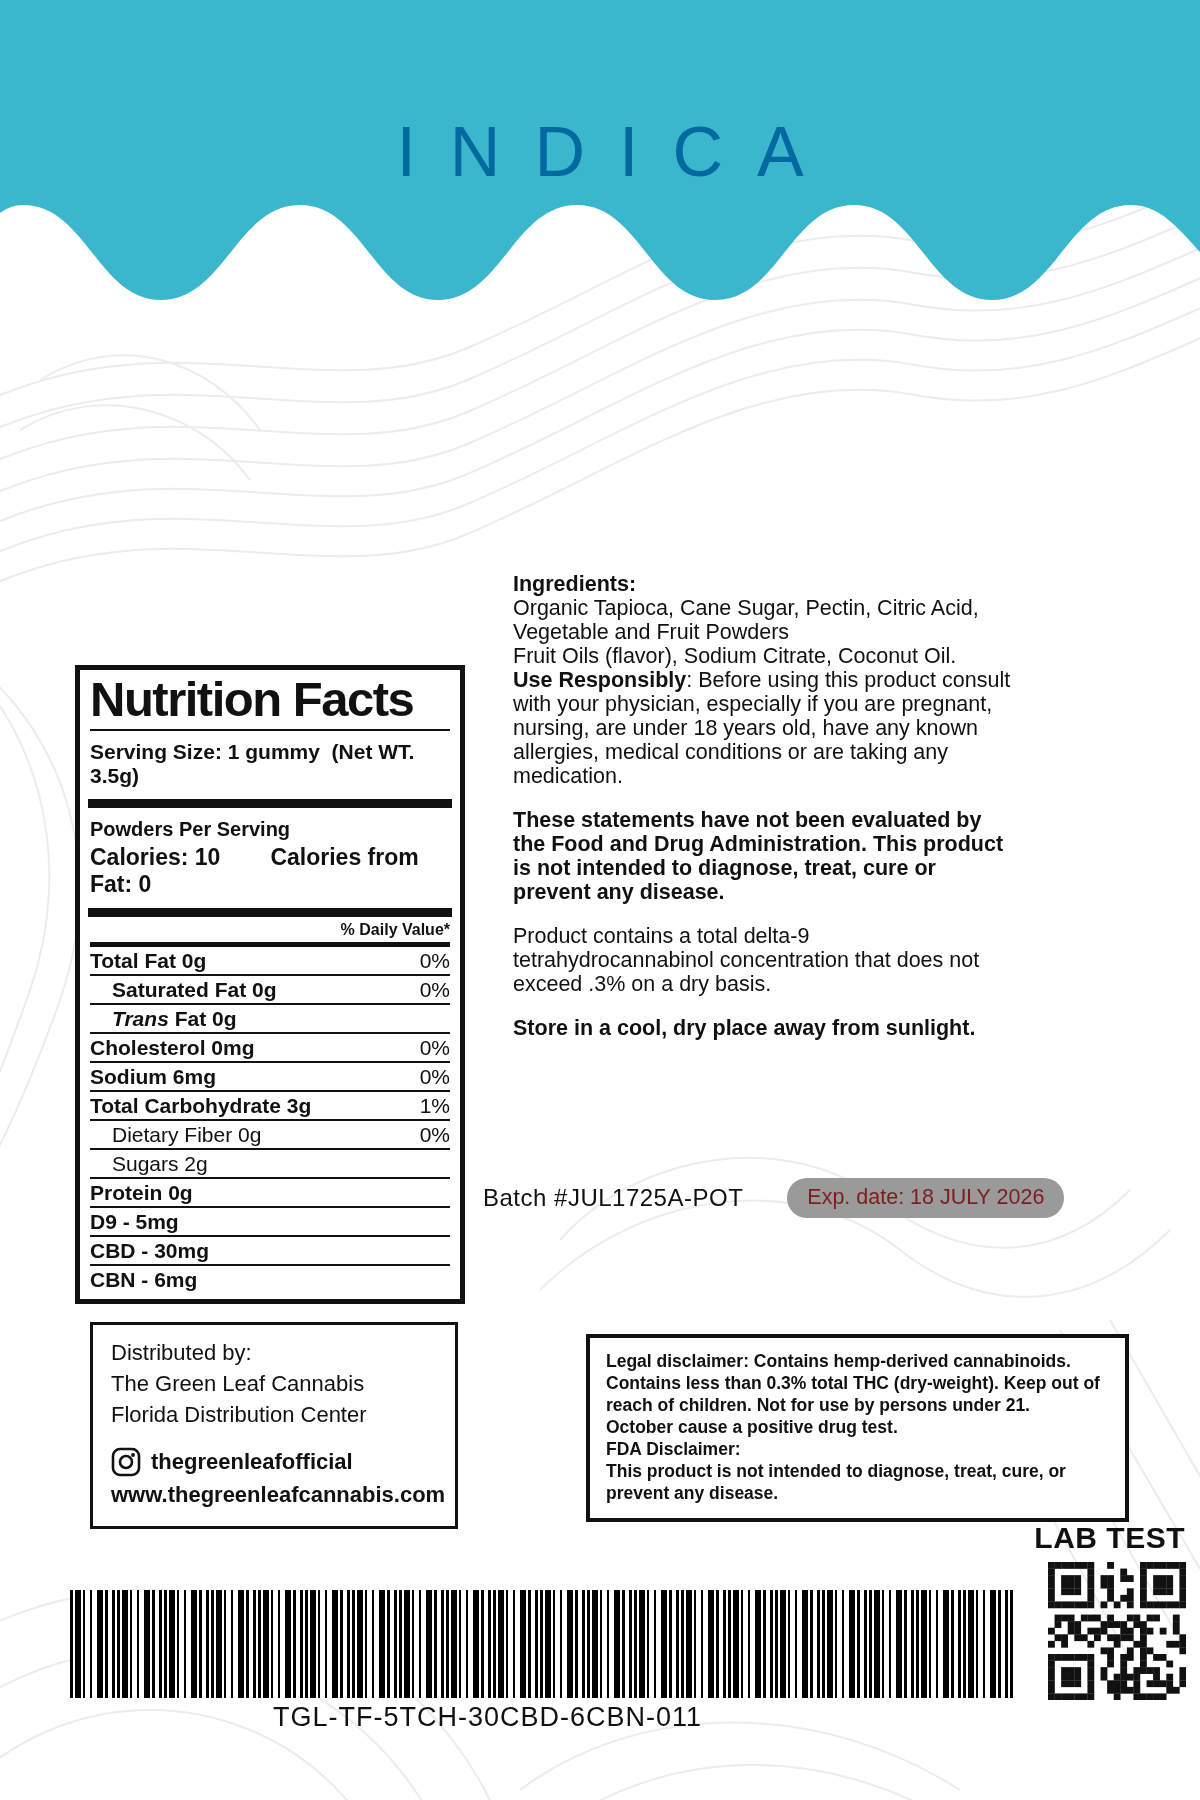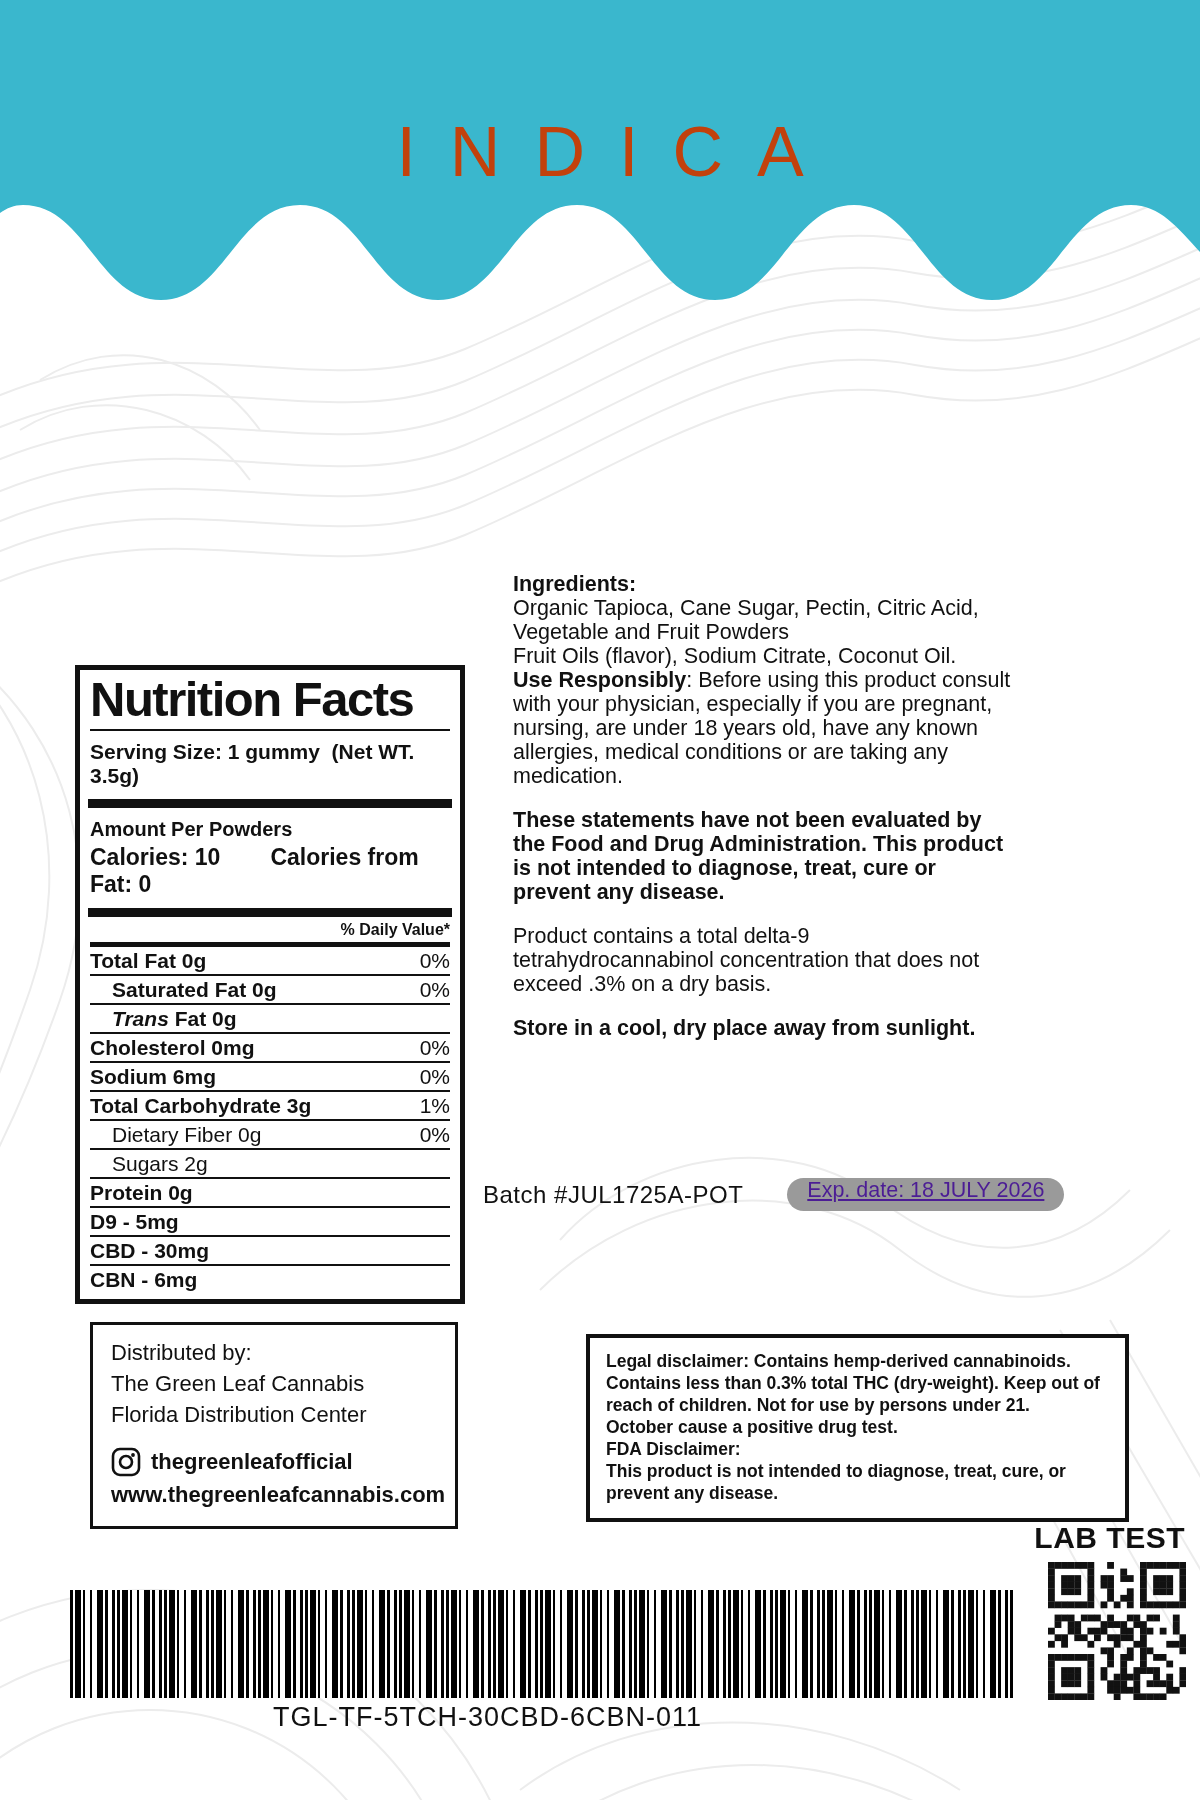--- a/index.html
+++ b/index.html
@@ -9,21 +9,21 @@
     font-family:"Liberation Sans", sans-serif;
     color:#111;
   }
   .layer{position:absolute;left:0;top:0;}
   
   #contours{width:1200px;height:1800px;z-index:0;}
   
   #banner-svg{width:1200px;height:310px;z-index:1;}
   .strain-name{
     position:absolute;left:0;top:112px;width:1200px;text-align:center;z-index:2;
-    font-size:70px;font-weight:300;letter-spacing:34px;color:#c2410c;
+    font-size:70px;font-weight:300;letter-spacing:34px;color:#0369a1;
     text-indent:34px; 
   }
   
   .nf-panel{
     position:absolute;left:75px;top:665px;width:390px;z-index:2;
     background:#fff;border:5px solid #111;box-sizing:border-box;
     padding:0 10px 6px 10px;
   }
   .nf-title{
     font-size:49px;font-weight:bold;letter-spacing:-1.5px;line-height:56px;
@@ -56,21 +56,21 @@
   .bold-para{font-weight:bold;line-height:24px;}
   .use-resp{}
   .store-line{font-weight:bold;margin-top:16px;}
   .batch-row{
     position:absolute;left:483px;top:1178px;width:620px;z-index:2;
     display:flex;align-items:center;
   }
   .batch-label{font-size:24px;letter-spacing:0.5px;}
   .exp-pill{
     margin-left:44px;background:#9a9a9a;border-radius:24px;
-    padding:0 20px 8px 20px;font-size:21.5px;color:#4c1d95;text-decoration:underline;
+    padding:7px 20px 8px 20px;font-size:21.5px;color:#7f1d1d;
   }
   
   .dist-box{
     position:absolute;left:90px;top:1322px;width:368px;z-index:2;background:#fff;
     border:3.5px solid #111;box-sizing:border-box;padding:12px 18px 16px 18px;
     font-size:22px;line-height:31px;
   }
   .insta-row{display:flex;align-items:center;margin-top:16px;font-weight:bold;}
   .insta-row svg{margin-right:10px;flex:0 0 auto;}
   .dist-url{font-weight:bold;margin-top:2px;}
@@ -134,21 +134,21 @@
            C363,205 375,300 438,300 C501,300 514,205 577,205 C640,205 652,300 715,300
            C778,300 791,205 854,205 C917,205 929,300 992,300 C1055,300 1068,205 1131,205
            C1160,205 1178,228 1200,252 L1200,0 L0,0 Z" fill="#3ab7cd"></path>
 </svg>
 <div class="strain-name">INDICA</div>
 
 <div class="nf-panel">
   <div class="nf-title">Nutrition Facts</div>
   <div class="nf-serving">Serving Size: 1 gummy &nbsp;(Net WT. 3.5g)</div>
   <div class="nf-bar"></div>
-  <div class="nf-amount">Amount Per Powders</div>
+  <div class="nf-amount">Powders Per Serving</div>
   <div class="nf-cal">
     <span>Calories: 10</span><span class="cal-fat">Calories from Fat: 0</span>
   </div>
   <div class="nf-bar"></div>
   <div class="nf-dv">% Daily Value*</div>
 
   <div class="nf-row">
     <span class="lbl">Total Fat 0g</span>
       <span class="val">0%</span>
   </div>

